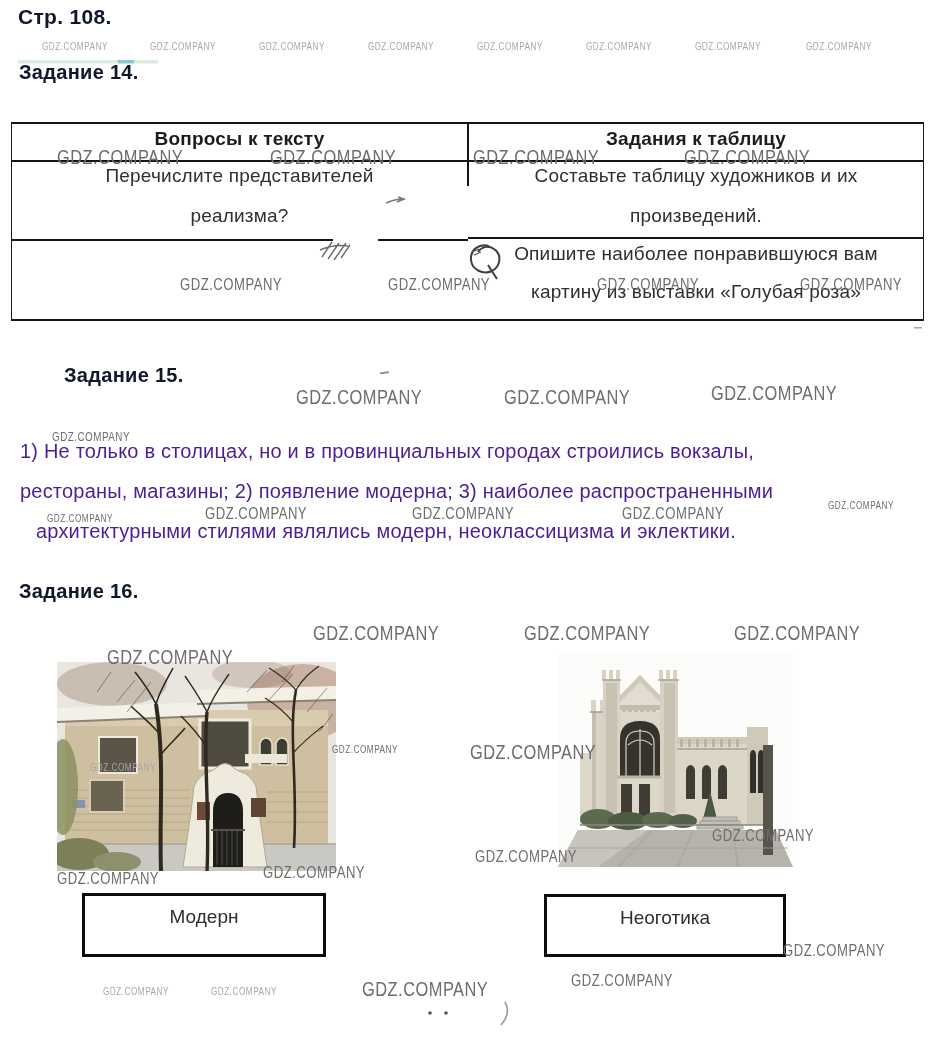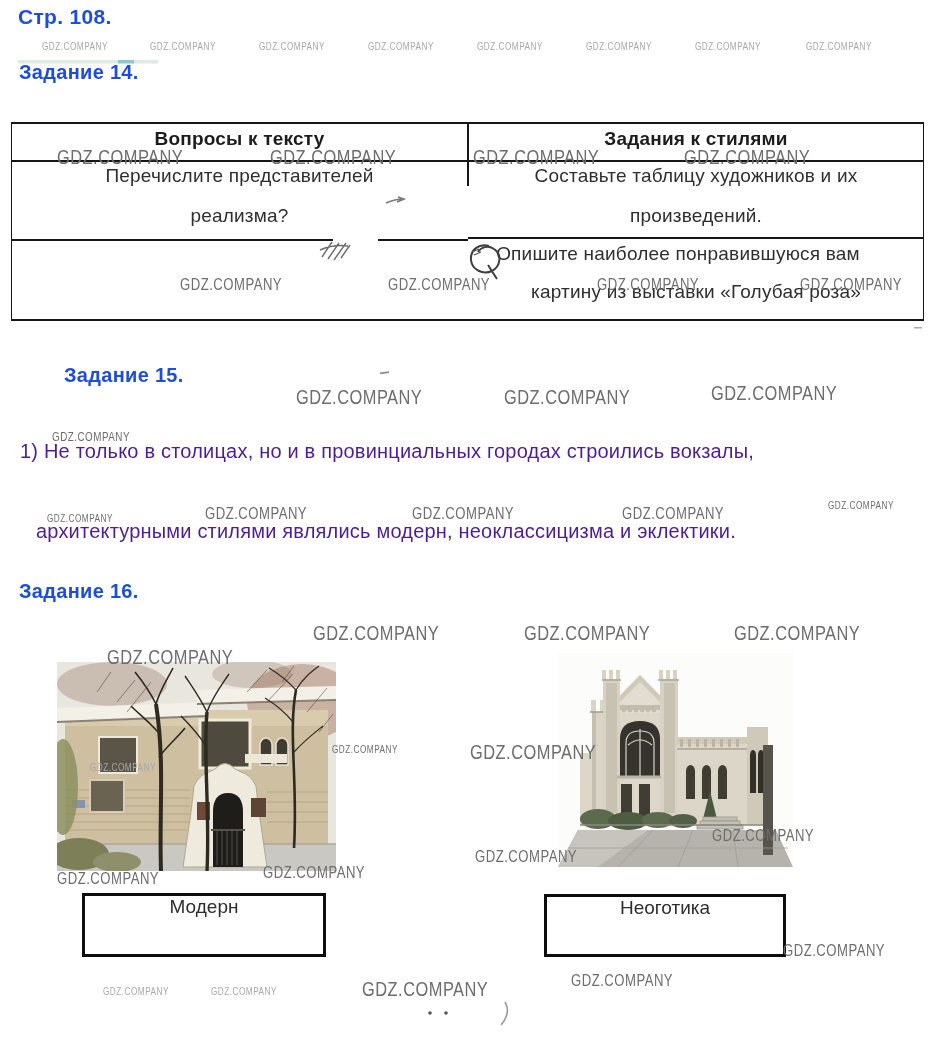--- a/index.html
+++ b/index.html
@@ -4,21 +4,21 @@
 <style>
   html,body{margin:0;padding:0;background:#e8e8e8;}
   .page{
     position:relative; width:936px; height:1046px; margin:0 auto;
     background:#ffffff; overflow:hidden;
     font-family:"Liberation Sans","DejaVu Sans",sans-serif;
     color:#2e2e2e;
   }
   .abs{position:absolute;}
   .heading{
-    position:absolute; font-weight:700; font-size:20px; color:#1d4ed8;
+    position:absolute; font-weight:700; font-size:20px; color:#0f172a;
     letter-spacing:0.3px; white-space:nowrap;
   }
   .page-title{font-size:21px;}
   
   .t-line{position:absolute; background:#161616;}
   .t-cell{
     position:absolute; text-align:center; white-space:nowrap;
     font-size:19px; color:#2f2f2f; letter-spacing:0.2px;
   }
   .t-head{font-weight:700; color:#1c1c1c;}
@@ -26,21 +26,21 @@
   .ans-line{
     position:absolute; font-size:20px; color:#4c1d95; white-space:nowrap;
     letter-spacing:0.2px;
   }
   
   .label-box{
     position:absolute; border:3px solid #0d0d0d; background:#ffffff;
     text-align:center; font-size:19px; color:#2e2e2e;
     box-sizing:border-box;
   }
-  .label-box .lbl{display:block; }
+  .label-box .lbl{display:block; padding-top:10px;}
   
   .wm{
     position:absolute; white-space:nowrap; pointer-events:none;
     transform:scaleX(0.82); transform-origin:0 50%;
     letter-spacing:0.6px; z-index:30; font-weight:400;
   }
   .wm-xs{font-size:10px;}
   .wm-s{font-size:12px;}
   .wm-m{font-size:16px;}
   .wm-l{font-size:20px;}
@@ -65,32 +65,33 @@
     <div class="t-line" style="left:0; top:197px; width:913px; height:2px;"></div>
     <div class="t-line" style="left:0; top:0; width:1px; height:199px;"></div>
     <div class="t-line" style="left:912px; top:0; width:1px; height:199px;"></div>
     <div class="t-line" style="left:0; top:38px; width:913px; height:1.5px;"></div>
     <div class="t-line" style="left:456px; top:0; width:1.5px; height:64px;"></div>
     <div class="t-line" style="left:0; top:117px; width:322px; height:1.5px;"></div>
     <div class="t-line" style="left:367px; top:117px; width:90px; height:1.5px;"></div>
     <div class="t-line" style="left:457px; top:115px; width:456px; height:1.5px;"></div>
 
     <div class="t-cell t-head" style="left:0; top:6px; width:457px;">Вопросы к тексту</div>
-    <div class="t-cell t-head" style="left:457px; top:6px; width:456px;">Задания к стилями</div>
+    <div class="t-cell t-head" style="left:457px; top:6px; width:456px;">Задания к таблицу</div>
 
     <div class="t-cell" style="left:0; top:43px; width:457px;">Перечислите представителей</div>
     <div class="t-cell" style="left:0; top:83px; width:457px;">реализма?</div>
     <div class="t-cell" style="left:457px; top:43px; width:456px;">Составьте таблицу художников и их</div>
     <div class="t-cell" style="left:457px; top:83px; width:456px;">произведений.</div>
 
-    <div class="t-cell" style="left:439px; top:121px; width:456px;">Опишите наиболее понравившуюся вам</div>
+    <div class="t-cell" style="left:457px; top:121px; width:456px;">Опишите наиболее понравившуюся вам</div>
     <div class="t-cell" style="left:457px; top:159px; width:456px;">картину из выставки «Голубая роза»</div>
   </div>
 
   <div class="ans-line" style="left:20px; top:440px;">1) Не только в столицах, но и в провинциальных городах строились вокзалы,</div>
+  <div class="ans-line" style="left:20px; top:480px;">рестораны, магазины; 2) появление модерна; 3) наиболее распространенными</div>
   <div class="ans-line" style="left:20px; top:520px;margin-left:16px;">архитектурными стилями являлись модерн, неоклассицизма и эклектики.</div>
 
   <svg class="photo" style="left:57px; top:662px;" width="279" height="209" viewBox="0 0 279 209" role="img">
     <rect x="0" y="0" width="279" height="209" fill="#e9e6e0"></rect>
 
     <ellipse cx="55" cy="22" rx="55" ry="22" fill="rgba(130,100,70,0.30)"></ellipse>
     <ellipse cx="245" cy="40" rx="55" ry="38" fill="rgba(150,95,65,0.38)"></ellipse>
     <ellipse cx="195" cy="12" rx="40" ry="14" fill="rgba(140,105,75,0.25)"></ellipse>
 
     <rect x="8" y="48" width="263" height="134" fill="#cdbf9f"></rect>

